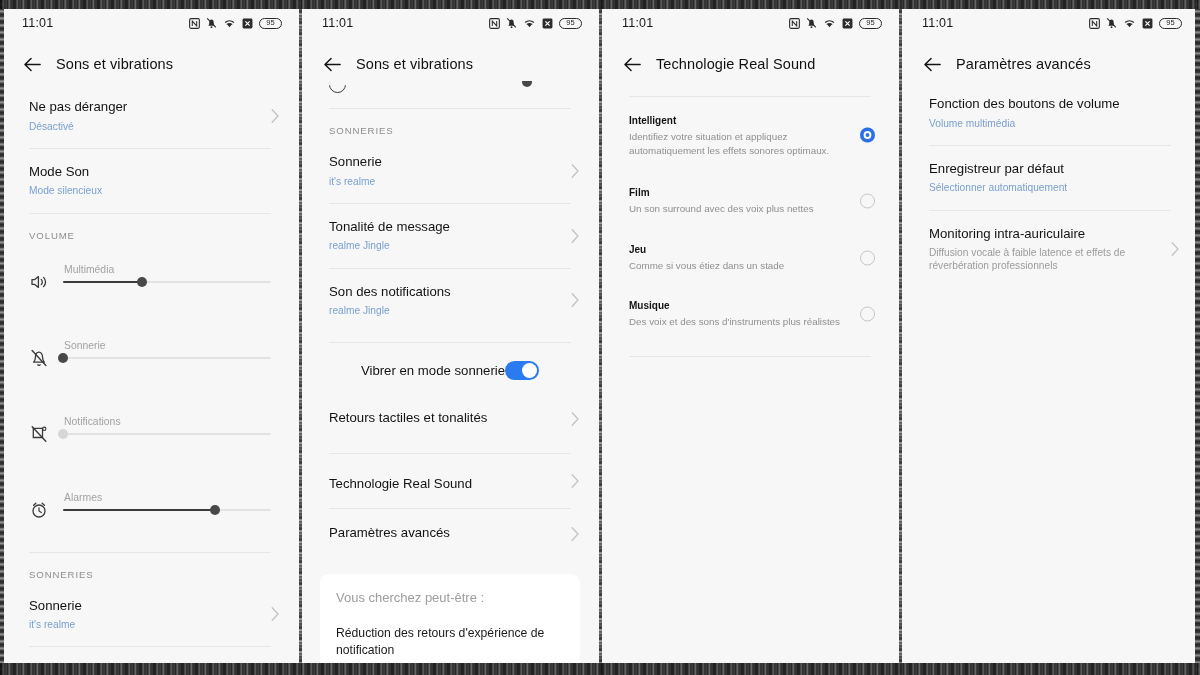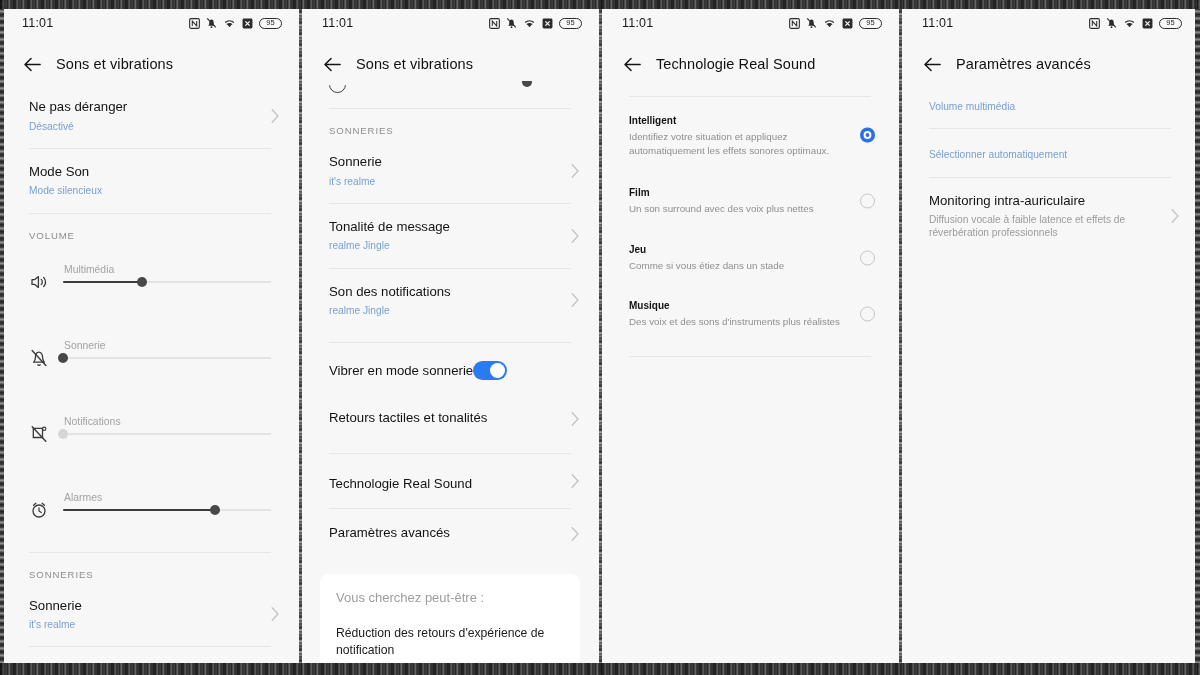--- a/index.html
+++ b/index.html
@@ -149,21 +149,21 @@
     position: absolute; top: -4px; width: 10px; height: 10px;
     border-radius: 50%; background: #484848;
     transform: translateX(-5px);
   }
   .slider-thumb.dim { background: #d6d6d6; }
   .slider-fill.none { background: transparent; }
 
   
   .switch-row {
     position: relative; padding: 16px 25px 16px 25px;
-    display: flex; align-items: center; justify-content: flex-start;
+    display: flex; align-items: center; justify-content: center;
     cursor: pointer;
   }
   .switch {
     width: 34px; height: 19px; border-radius: 10px;
     background: #2a7af0; position: relative; flex: 0 0 34px;
   }
   .switch .knob {
     position: absolute; top: 2px; right: 2px;
     width: 15px; height: 15px; border-radius: 50%;
     background: #fff;
@@ -624,26 +624,28 @@
         <span class="back-arrow">
           <svg width="21" height="21" viewBox="0 0 22 22">
               <path d="M19 11H3.5M9.5 4.6L3.1 11l6.4 6.4" fill="none" stroke="#141414" stroke-width="1.5" stroke-linecap="round" stroke-linejoin="round"></path>
             </svg>
         </span>
         <span class="title-text">Paramètres avancés</span>
       </div>
 
       <div class="content">
         <div class="row" style="padding-top:10px">
+          <div class="row-title">Fonction des boutons de volume</div>
           <div class="row-sub">Volume multimédia</div>
         </div>
 
         <div class="divider"></div>
 
         <div class="row">
+          <div class="row-title">Enregistreur par défaut</div>
           <div class="row-sub">Sélectionner automatiquement</div>
         </div>
 
         <div class="divider"></div>
 
         <div class="row" style="padding-right:40px">
           <div class="row-title">Monitoring intra-auriculaire</div>
           <div class="row-sub grey">Diffusion vocale à faible latence et effets de réverbération professionnels</div>
           <span class="chev">
             <svg width="9" height="15" viewBox="0 0 9 15">

